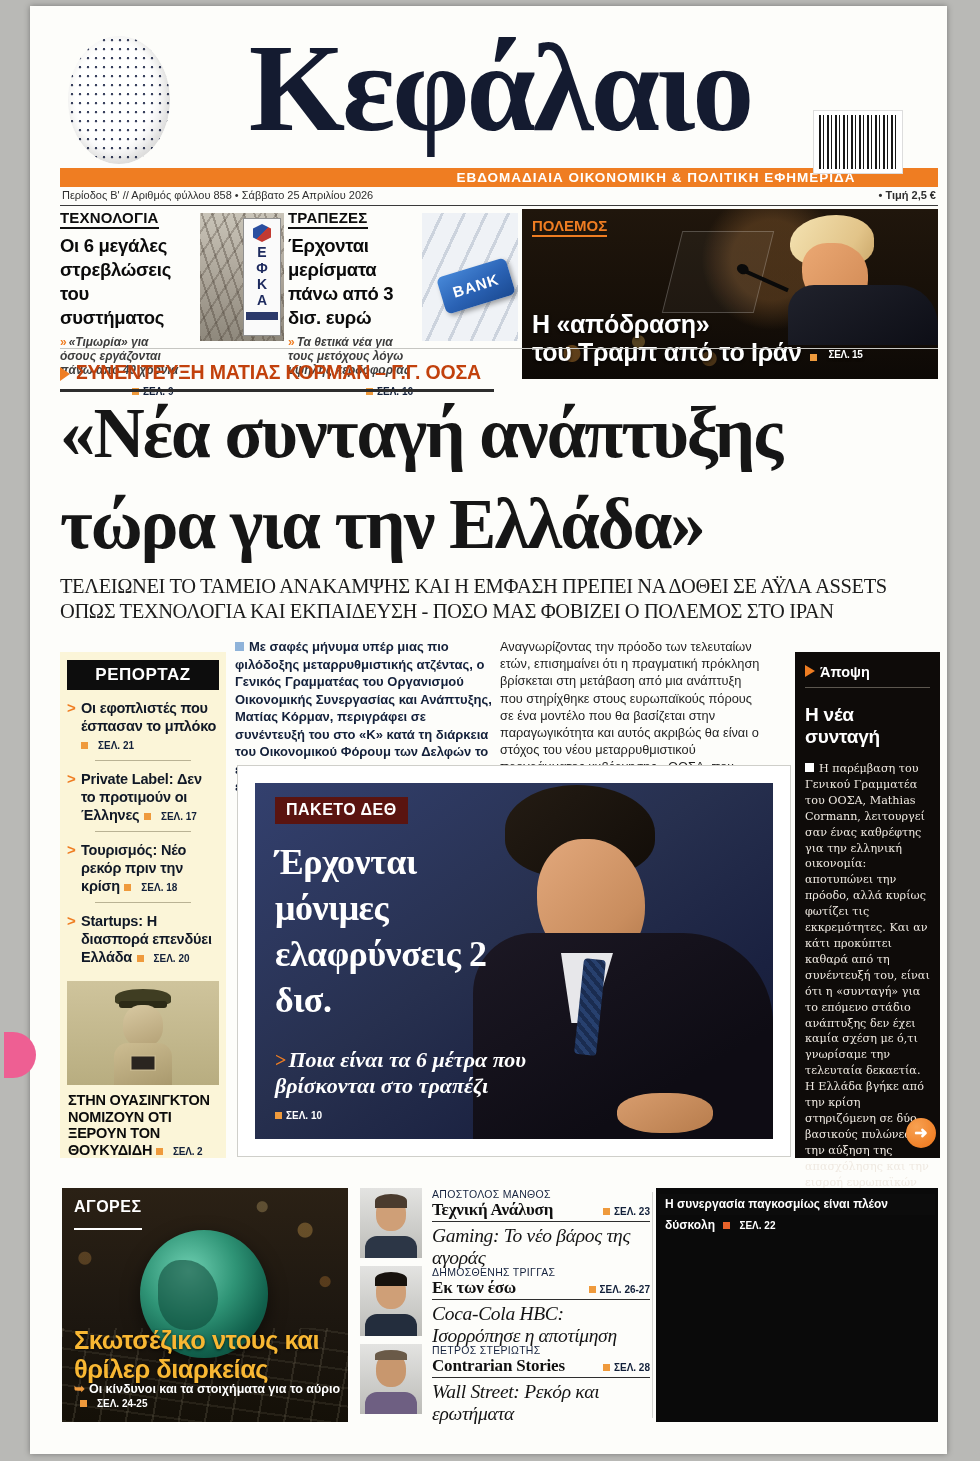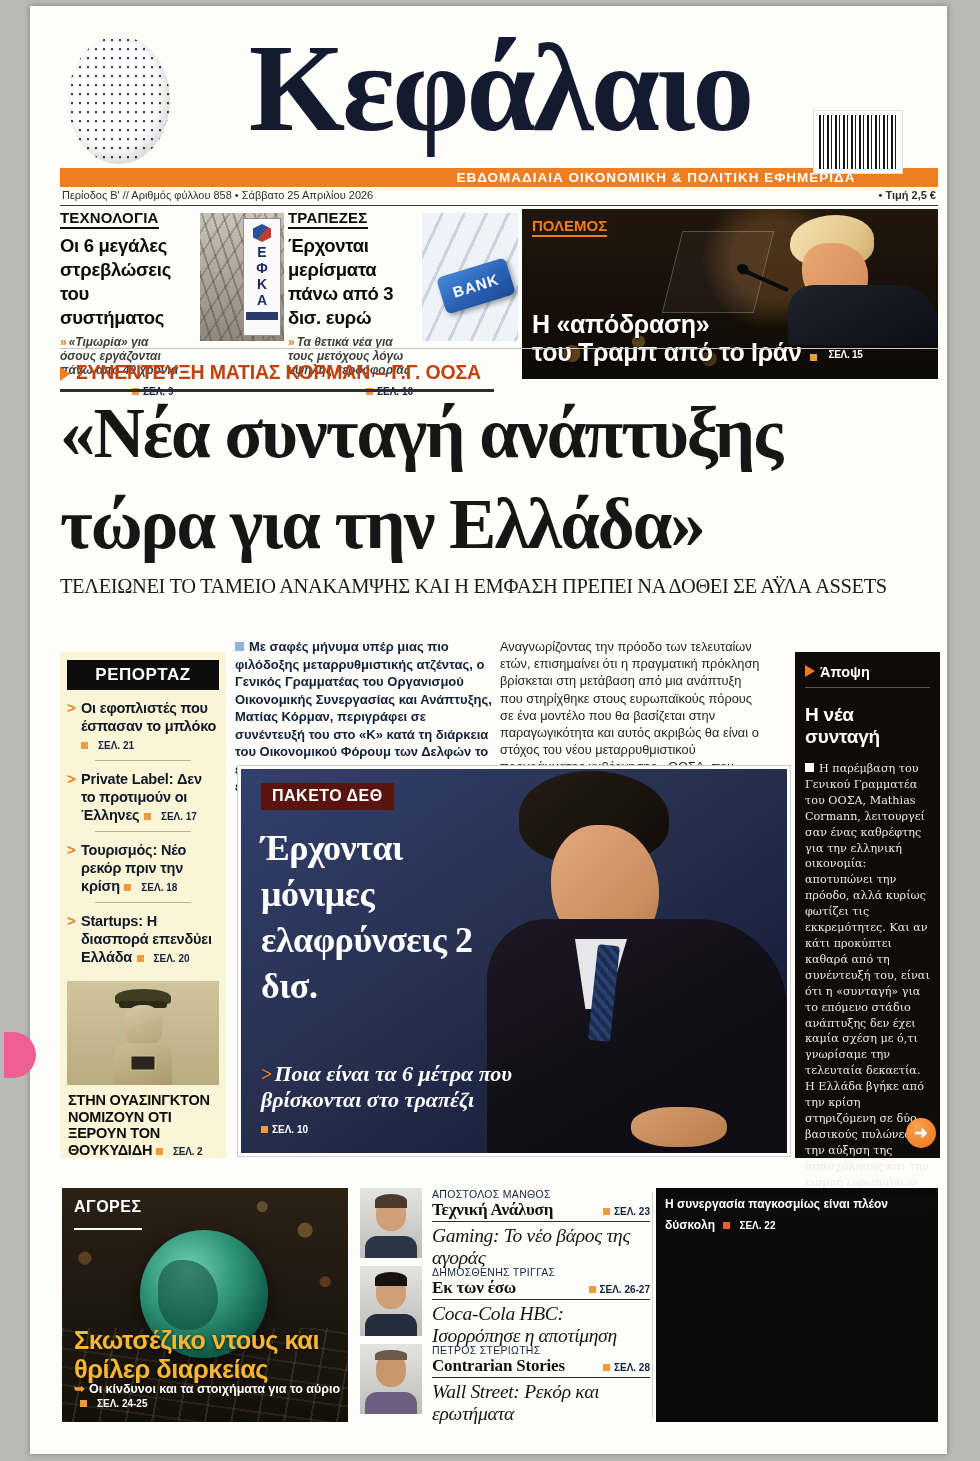--- a/index.html
+++ b/index.html
@@ -116,21 +116,21 @@
   .nyt-head .pg{margin-left:6px;}
   
   .intro-l{position:absolute;left:205px;top:632px;width:258px;font-weight:bold;
         font-size:13px;line-height:17.5px;color:#13203a;}
   .bullet-blue{display:inline-block;width:9px;height:9px;background:#8fb3d9;margin-right:5px;}
   .intro-r{position:absolute;left:470px;top:632px;width:263px;font-size:12.8px;line-height:17.2px;color:#1f1f1f;}
   .intro-pg{text-align:right;margin-top:2px;font-weight:bold;font-size:10px;color:#b03020;}
   .intro-pg .sq{background:#e4543c;}
   
   .package{position:absolute;left:207px;top:759px;width:554px;height:392px;background:#fff;
-        border:1px solid #cfcfca;box-sizing:border-box;padding:3px;}
+        border:1px solid #cfcfca;box-sizing:border-box;padding:17px;}
   .pk-photo{position:relative;width:100%;height:100%;overflow:hidden;
         background:linear-gradient(145deg,#33406e 0%,#27304f 45%,#1a2140 75%,#141a33 100%);}
   .pk-label{position:absolute;left:20px;top:14px;background:#5a1410;color:#fff;font-weight:bold;
         font-size:16px;padding:4px 11px 5px;letter-spacing:.5px;}
   .pk-head{position:absolute;left:20px;top:56px;width:255px;font-family:"Liberation Serif",serif;
         font-weight:bold;font-size:36px;line-height:46px;color:#fff;letter-spacing:-0.5px;}
   .delphi{position:absolute;left:235px;top:262px;width:180px;text-align:center;color:#c8c9e8;
         font-weight:bold;opacity:.9;}
   .delphi .d1{font-size:19px;line-height:21px;letter-spacing:1px;}
   .delphi .d2{font-size:19px;line-height:21px;letter-spacing:1px;}
@@ -303,21 +303,21 @@
   <div class="rule-b"></div>
 
   <div class="lead-kick">
     <span class="tri"></span><span class="kt">ΣΥΝΕΝΤΕΥΞΗ ΜΑΤΙΑΣ ΚΟΡΜΑΝ – Γ.Γ. ΟΟΣΑ</span>
     <span class="ul"></span>
   </div>
   <div class="lead-h1">
     <span>«Νέα συνταγή ανάπτυξης</span><br><span>τώρα για την Ελλάδα»</span>
   </div>
   <div class="lead-deck">
-    <span>ΤΕΛΕΙΩΝΕΙ ΤΟ ΤΑΜΕΙΟ ΑΝΑΚΑΜΨΗΣ ΚΑΙ Η ΕΜΦΑΣΗ ΠΡΕΠΕΙ ΝΑ ΔΟΘΕΙ ΣΕ ΑΫΛΑ ASSETS</span><br>
+    <span>ΤΕΛΕΙΩΝΕΙ ΤΟ ΤΑΜΕΙΟ ΑΝΑΚΑΜΨΗΣ ΚΑΙ Η ΕΜΦΑΣΗ ΠΡΕΠΕΙ ΝΑ ΔΟΘΕΙ ΣΕ ΑΫΛΑ ASSETS</span><br><span>ΟΠΩΣ ΤΕΧΝΟΛΟΓΙΑ ΚΑΙ ΕΚΠΑΙΔΕΥΣΗ - ΠΟΣΟ ΜΑΣ ΦΟΒΙΖΕΙ Ο ΠΟΛΕΜΟΣ ΣΤΟ ΙΡΑΝ</span>
   </div>
 
   <div class="sidebar">
     <div class="rep-head">ΡΕΠΟΡΤΑΖ</div>
 
     <div class="rep-item">
       <span class="ch">&gt;</span>
       <span class="lb">Οι εφοπλιστές που έσπασαν το μπλόκο</span>
       <span class="sq"></span><span class="pg">ΣΕΛ. 21</span>
     </div>

